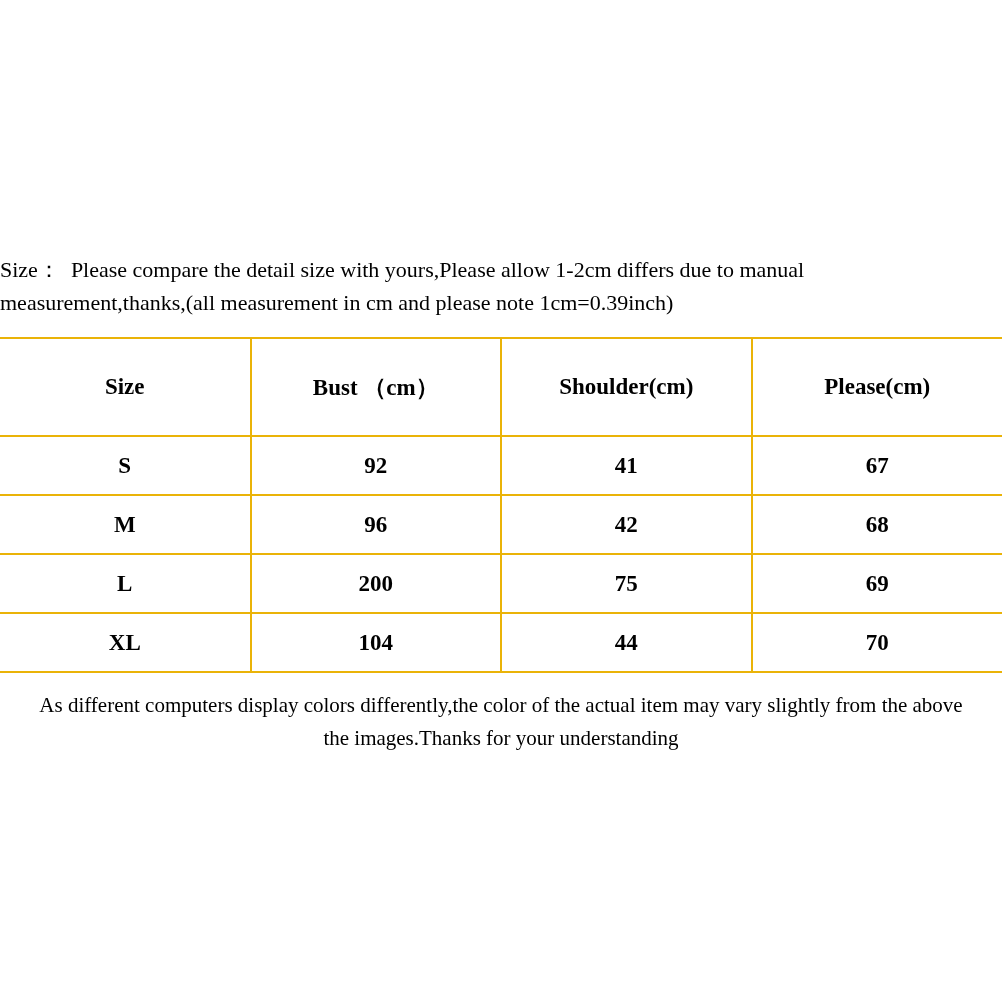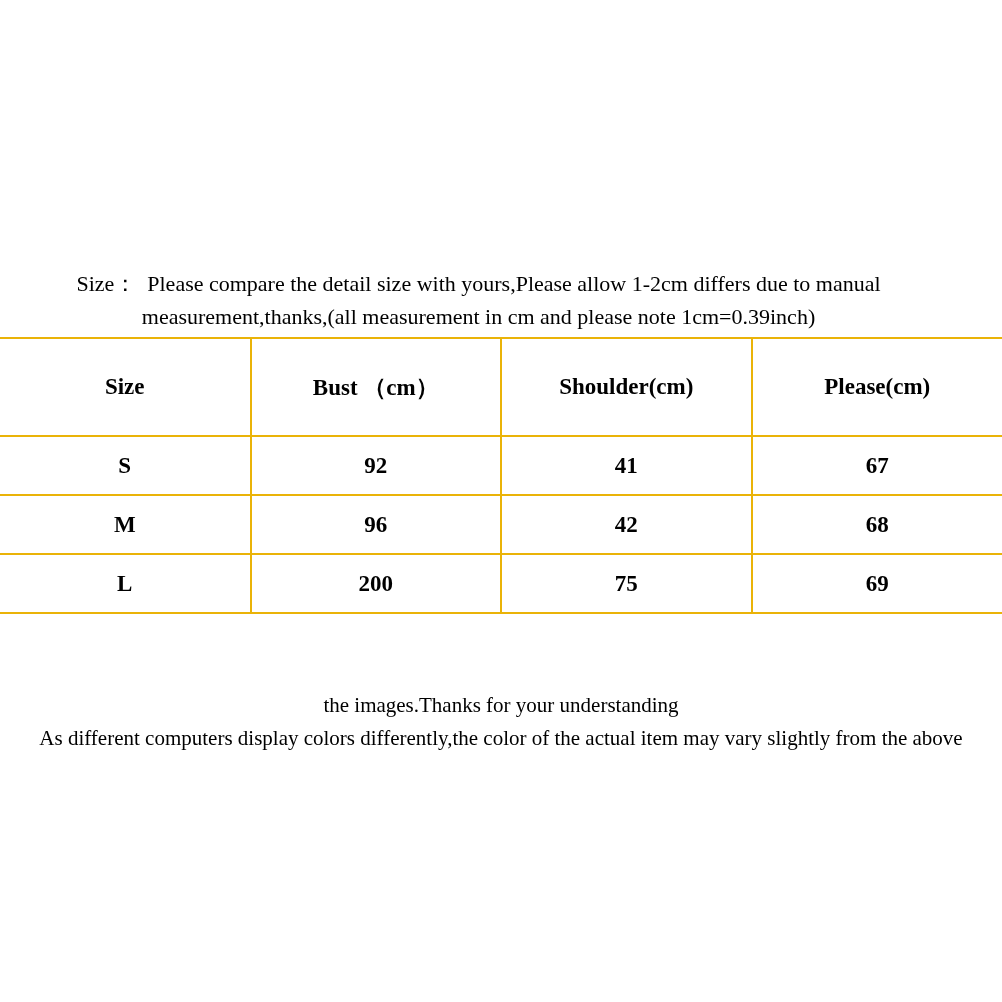--- a/index.html
+++ b/index.html
@@ -7,24 +7,24 @@
     width: 1002px;
     height: 1002px;
     background: #ffffff;
     color: #000000;
     font-family: "Liberation Serif", "DejaVu Serif", serif;
     position: relative;
     overflow: hidden;
   }
   .intro {
     position: absolute;
-    top: 267px;
+    top: 253px;
     left: 0;
     width: 957px;
-    text-align: center;
+    text-align: left;
     font-size: 22px;
     line-height: 33px;
   }
   .intro .line, .footer .line { white-space: pre; }
   .size-table {
     position: absolute;
     top: 337px;
     left: 0;
     width: 1002px;
     border-collapse: collapse;
@@ -83,21 +83,27 @@
         <td>96</td>
         <td>42</td>
         <td>68</td>
       </tr>
       <tr>
         <td>L</td>
         <td>200</td>
         <td>75</td>
         <td>69</td>
       </tr>
+      <tr>
+        <td>XL</td>
+        <td>104</td>
+        <td>44</td>
+        <td>70</td>
+      </tr>
     </tbody>
   </table>
 
   <div class="footer">
+    <div class="line">As different computers display colors differently,the color of the actual item may vary slightly from the above</div>
     <div class="line">the images.Thanks for your understanding</div>
-    <div class="line">As different computers display colors differently,the color of the actual item may vary slightly from the above</div>
   </div>
 
 </div>
 
 </body></html>

